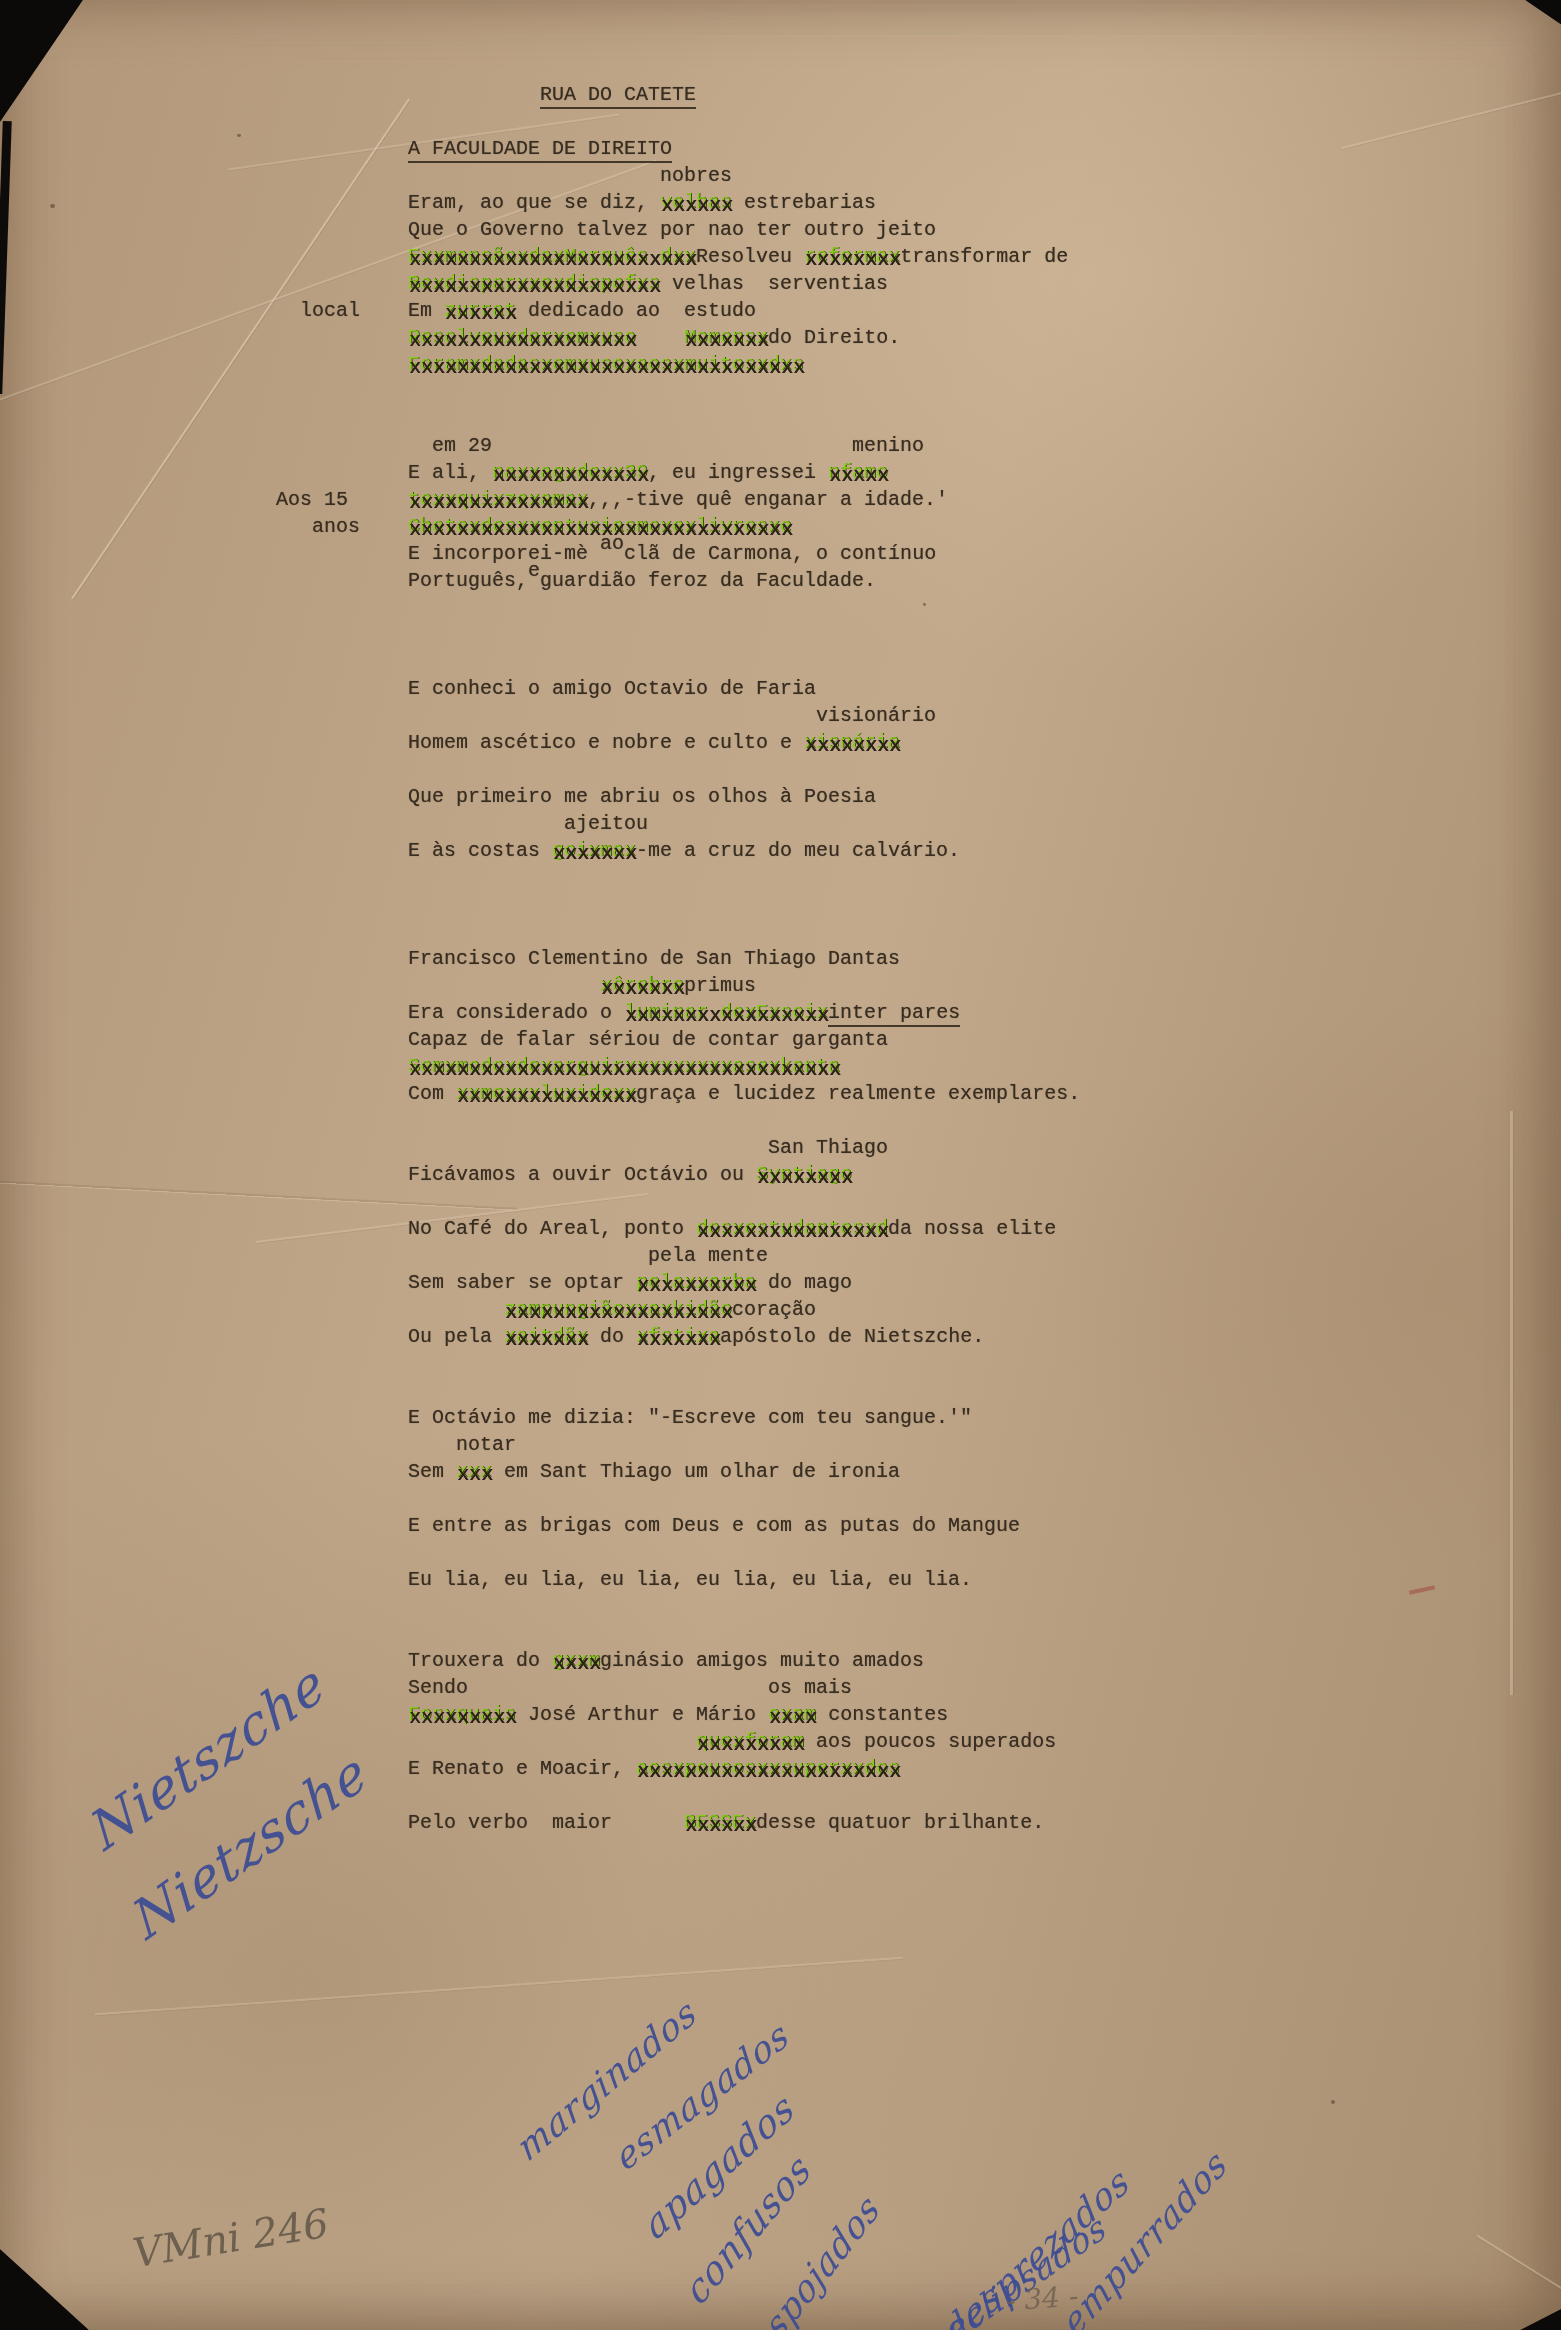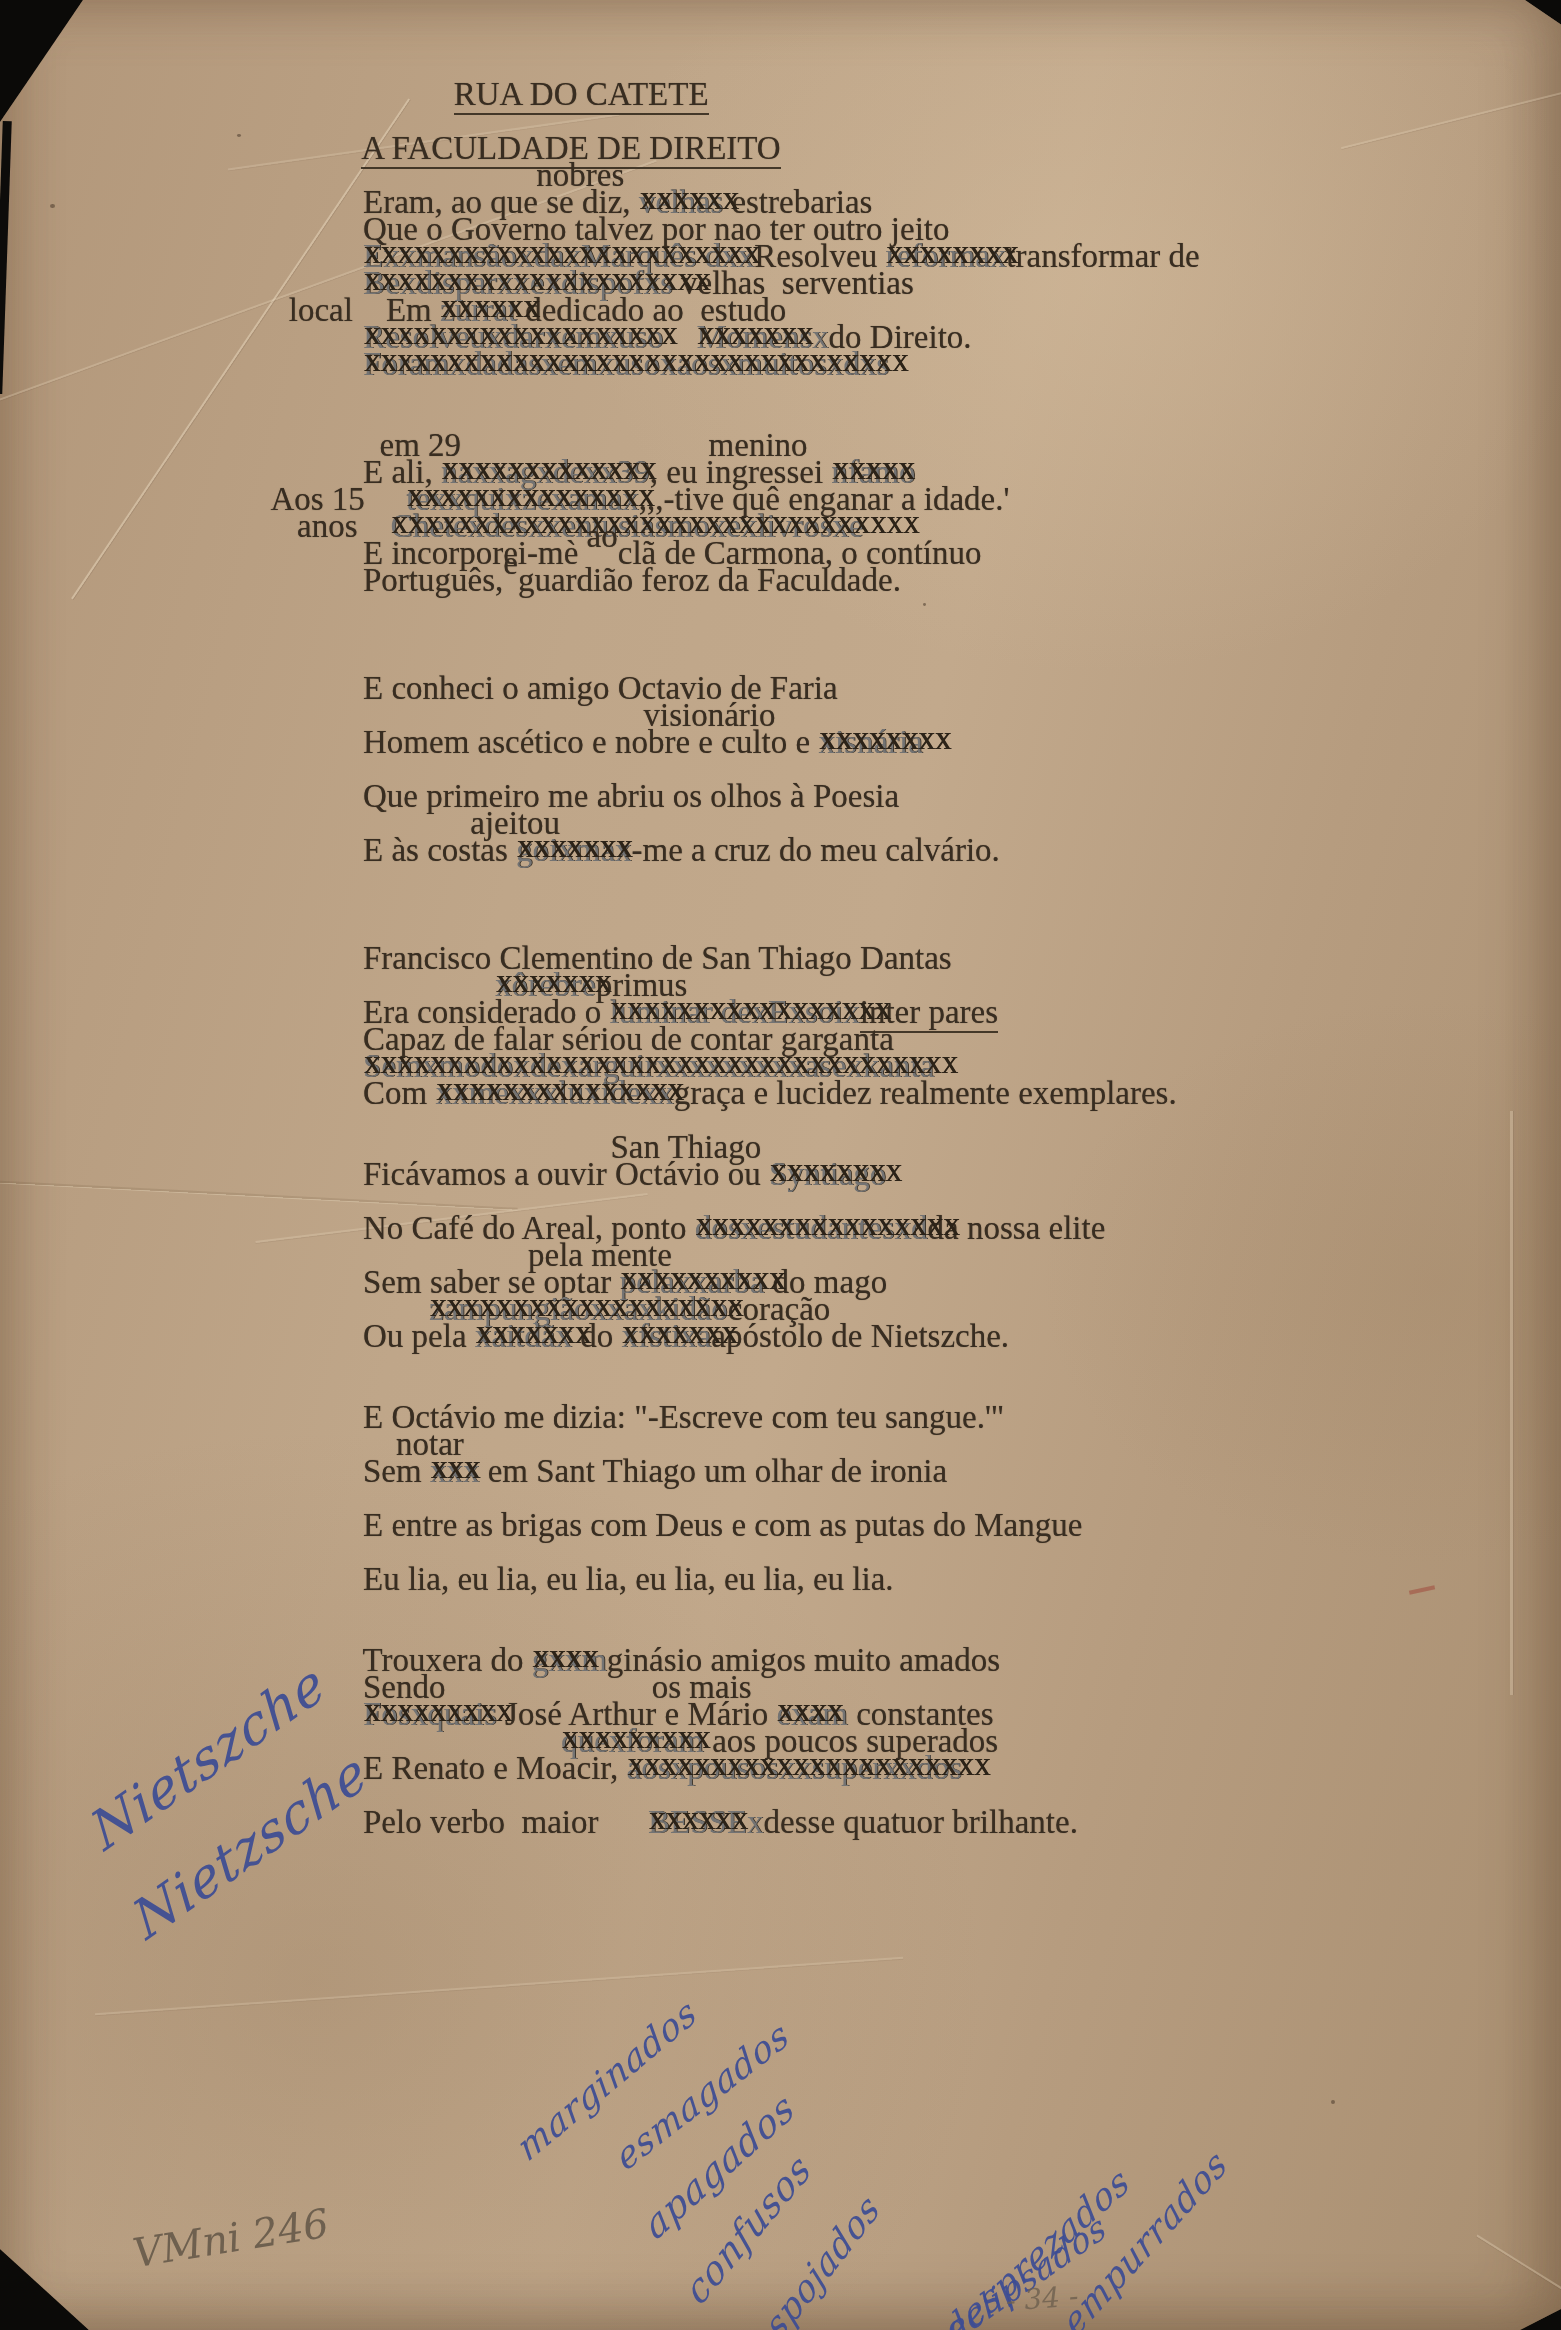--- a/index.html
+++ b/index.html
@@ -23,28 +23,28 @@
   .edgeStrip{position:absolute;background:#0d0c0a;}
   
   .crease{position:absolute;height:1.9px;background:rgba(233,217,191,.5);
           box-shadow:0 0.9px 0 rgba(70,50,35,.14);transform-origin:center;}
   .creaseV{position:absolute;width:2.8px;background:rgba(226,208,182,.38);
           box-shadow:0.9px 0 0 rgba(70,50,35,.10);}
   .speck{position:absolute;border-radius:50%;background:#4a3b2c;opacity:.55;}
   
   #typescript{
     position:absolute;left:264px;top:81px;
-    font-family:Liberation Serif, serif;
-    font-size:33px;line-height:27px;
+    font-family:Liberation Mono, monospace;
+    font-size:20px;line-height:27px;
     color:#382d21;white-space:pre;
     text-shadow:0 0 0.9px rgba(52,40,26,.65);
   }
   .tline{height:27px;}
   
-  .x{position:relative;color:#737373;text-shadow:0.7px 0 0 #2c2318;}
+  .x{position:relative;color:#84cc16;text-shadow:0.7px 0 0 #2c2318;}
   .x::after{content:attr(data-x);position:absolute;left:0.9px;top:0.9px;color:#2c2318;
             text-shadow:0.7px 0 0 #2c2318;}
   .u{border-bottom:2.8px solid rgba(46,36,24,.85);padding-bottom:0.9px;}
   .up{position:relative;top:-.52em;}
   
   .hw{
     position:absolute;white-space:nowrap;
     font-family:"DejaVu Serif","Liberation Serif",serif;
     font-style:italic;color:#3c4c94;letter-spacing:0.9px;opacity:.92;
   }

